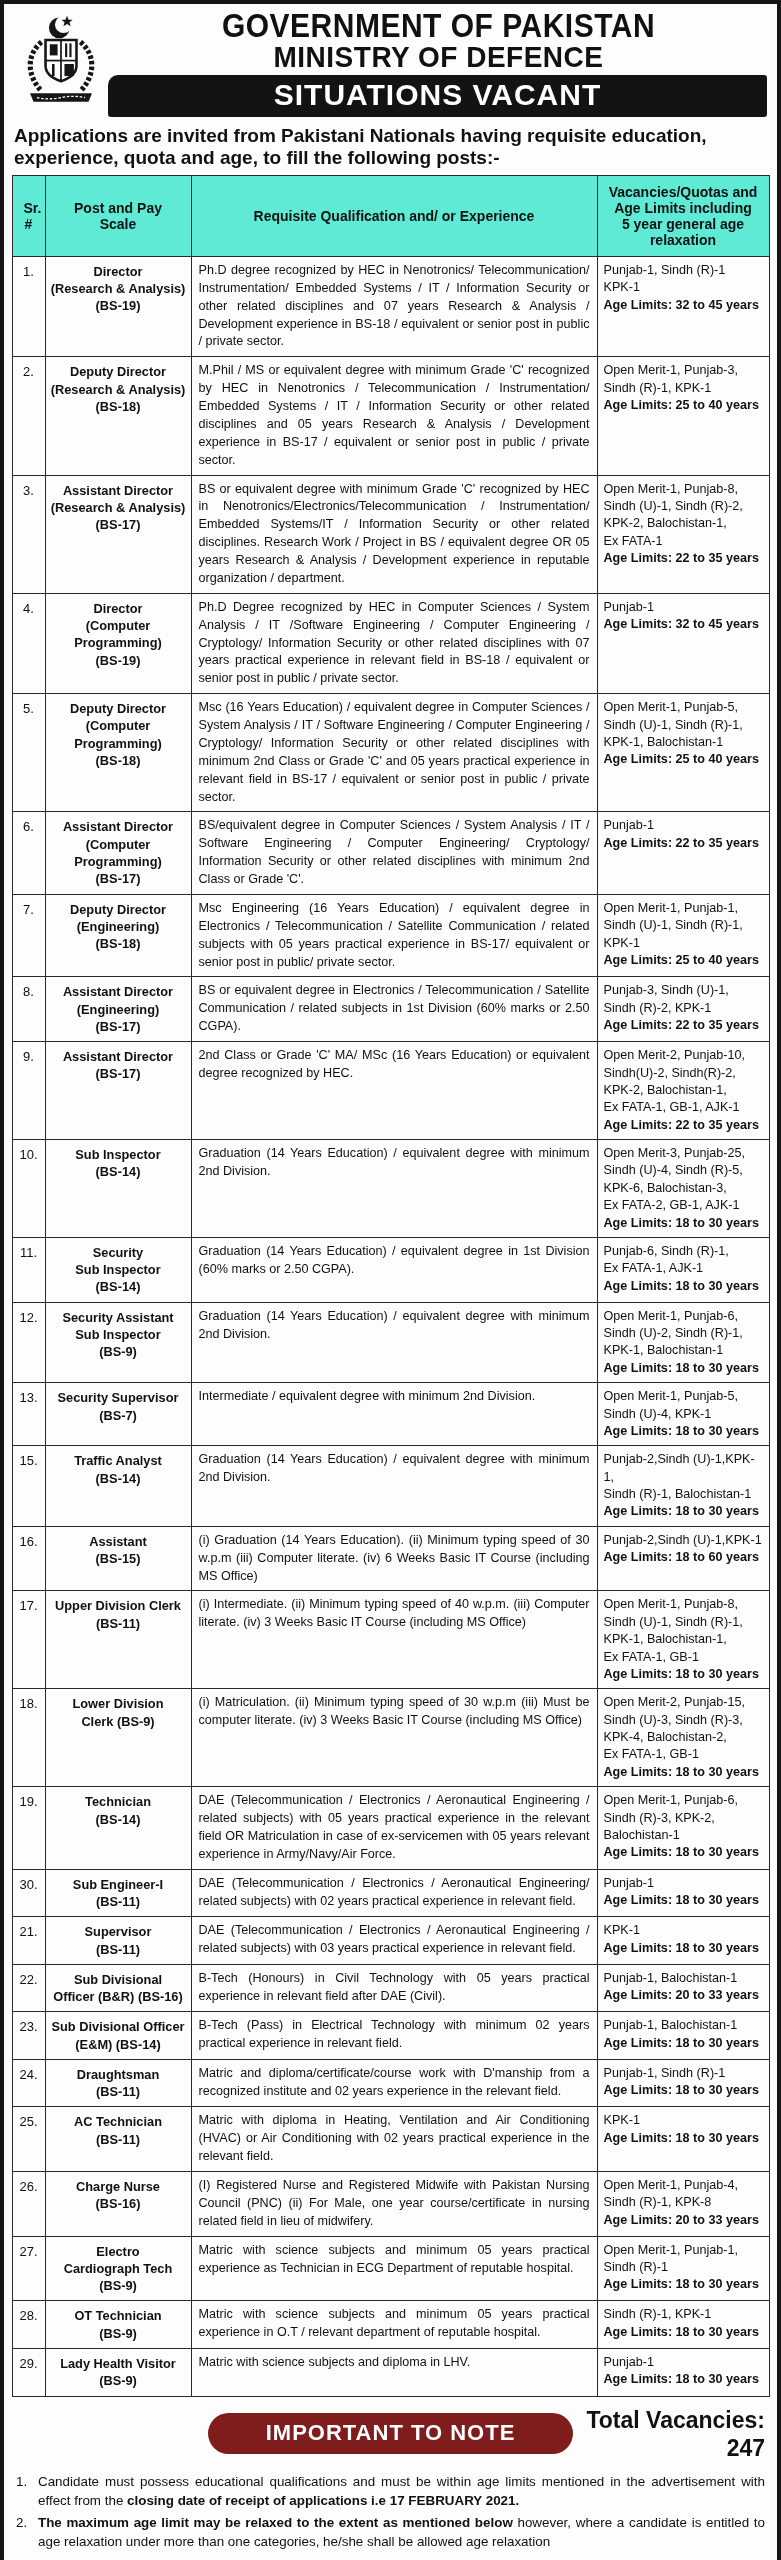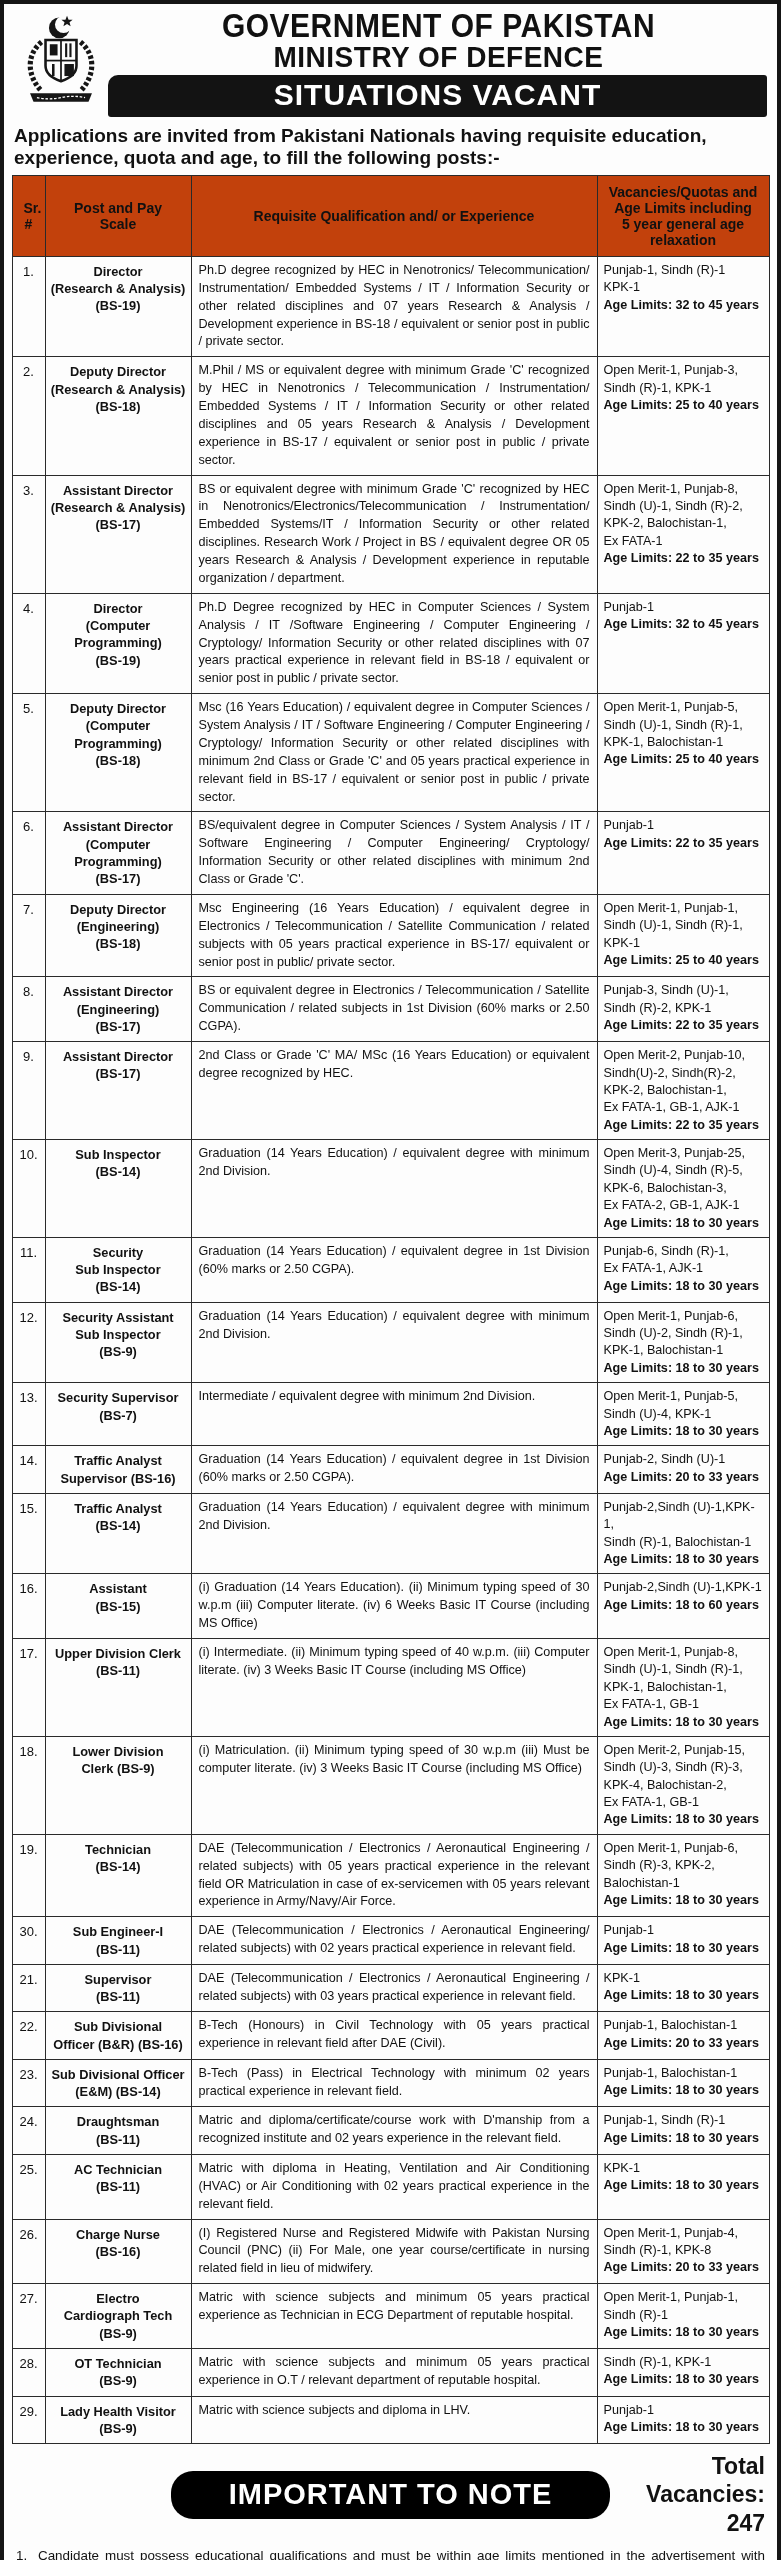--- a/index.html
+++ b/index.html
@@ -15,32 +15,32 @@
   .gov-title{font-size:30px;font-weight:bold;letter-spacing:.5px;line-height:1.05;transform:scaleY(1.08);}
   .ministry-title{font-size:28px;font-weight:bold;letter-spacing:.5px;line-height:1.05;transform:scaleY(1.08);}
   .sv-banner{margin:4px 2px 0 96px;background:#131313;color:#fff;text-align:center;
              font-size:30px;font-weight:bold;letter-spacing:1px;padding:3px 0 5px 0;
              border-radius:10px 3px 3px 3px;}
   .intro{font-size:19px;font-weight:bold;padding:8px 10px 6px 10px;}
 
   
   table.vac{border-collapse:collapse;width:757px;margin:0 auto;table-layout:fixed;}
   table.vac th,table.vac td{border:1.5px solid #2a2a2a;vertical-align:top;}
-  table.vac th{background:#c2410c;font-size:14px;padding:8px 11px;vertical-align:middle;}
+  table.vac th{background:#5eead4;font-size:14px;padding:8px 11px;vertical-align:middle;}
   th.h-quota{font-size:13.5px;}
   td{font-size:12.6px;line-height:1.42;}
   .c-sr{text-align:center;padding:6px 2px;font-size:13px;}
   .c-post{text-align:center;font-weight:bold;padding:6px 3px;font-size:12.8px;line-height:1.35;}
   .c-qual{text-align:justify;padding:5px 7px;}
   .c-vac{padding:5px 6px;line-height:1.38;}
   .c-vac .age{font-weight:bold;}
 
   
   .pill-row{display:flex;align-items:center;margin:10px 12px 6px 12px;}
-  .pill{background:#000000;color:#fff;font-weight:bold;font-size:29px;letter-spacing:1px;
+  .pill{background:#7f1d1d;color:#fff;font-weight:bold;font-size:22px;letter-spacing:1px;
         border-radius:22px;padding:7px 58px 8px 58px;white-space:nowrap;}
   .spacer{flex:1;}
   .total-vac{flex:1;text-align:right;font-weight:bold;font-size:23px;transform:scaleY(1.05);}
 
   
   .notes{padding:2px 12px 0 12px;}
   .note{display:flex;font-size:13.4px;line-height:1.42;margin:3px 0;}
   .note-marker{flex:0 0 22px;}
   .note-text{flex:1;text-align:justify;}
 </style>
@@ -265,30 +265,20 @@
     <td class="c-post pre">Security Supervisor
 (BS-7)</td>
     <td class="c-qual">Intermediate / equivalent degree with minimum 2nd Division.</td>
     <td class="c-vac">
       <div class="pre">Open Merit-1, Punjab-5,
 Sindh (U)-4, KPK-1</div>
       <div class="age">Age Limits: 18 to 30 years</div>
     </td>
   </tr>
 
-  <tr>
-    <td class="c-sr">14.</td>
-    <td class="c-post pre">Traffic Analyst
-Supervisor (BS-16)</td>
-    <td class="c-qual">Graduation (14 Years Education) / equivalent degree in 1st Division (60% marks or 2.50 CGPA).</td>
-    <td class="c-vac">
-      <div class="pre">Punjab-2, Sindh (U)-1</div>
-      <div class="age">Age Limits: 20 to 33 years</div>
-    </td>
-  </tr>
 
   <tr>
     <td class="c-sr">15.</td>
     <td class="c-post pre">Traffic Analyst
 (BS-14)</td>
     <td class="c-qual">Graduation (14 Years Education) / equivalent degree with minimum 2nd Division.</td>
     <td class="c-vac">
       <div class="pre">Punjab-2,Sindh (U)-1,KPK-1,
 Sindh (R)-1, Balochistan-1</div>
       <div class="age">Age Limits: 18 to 30 years</div>

